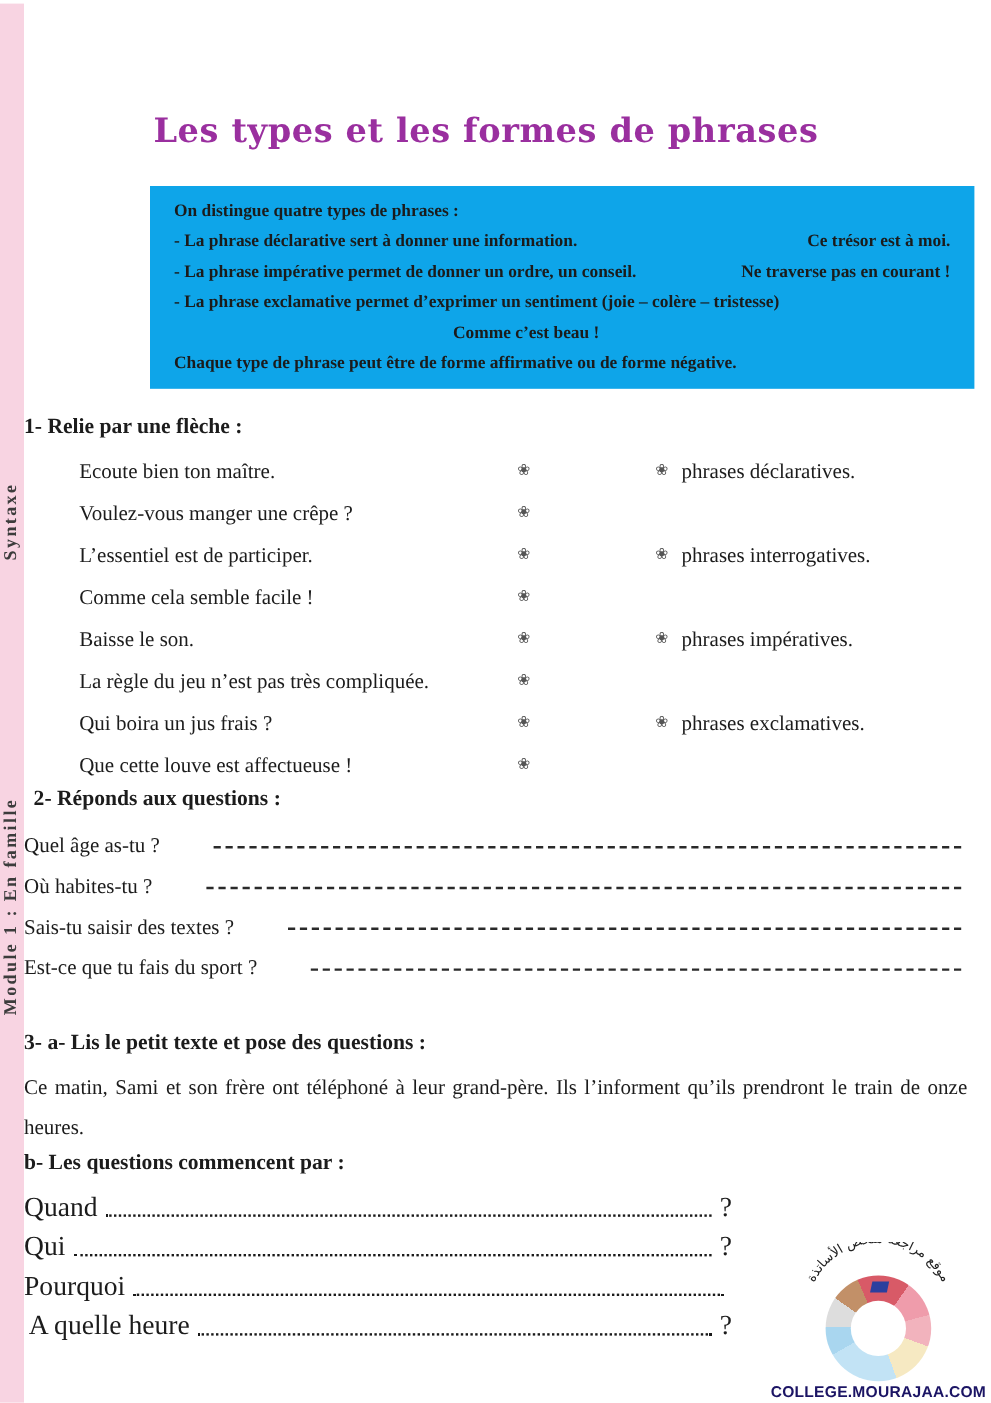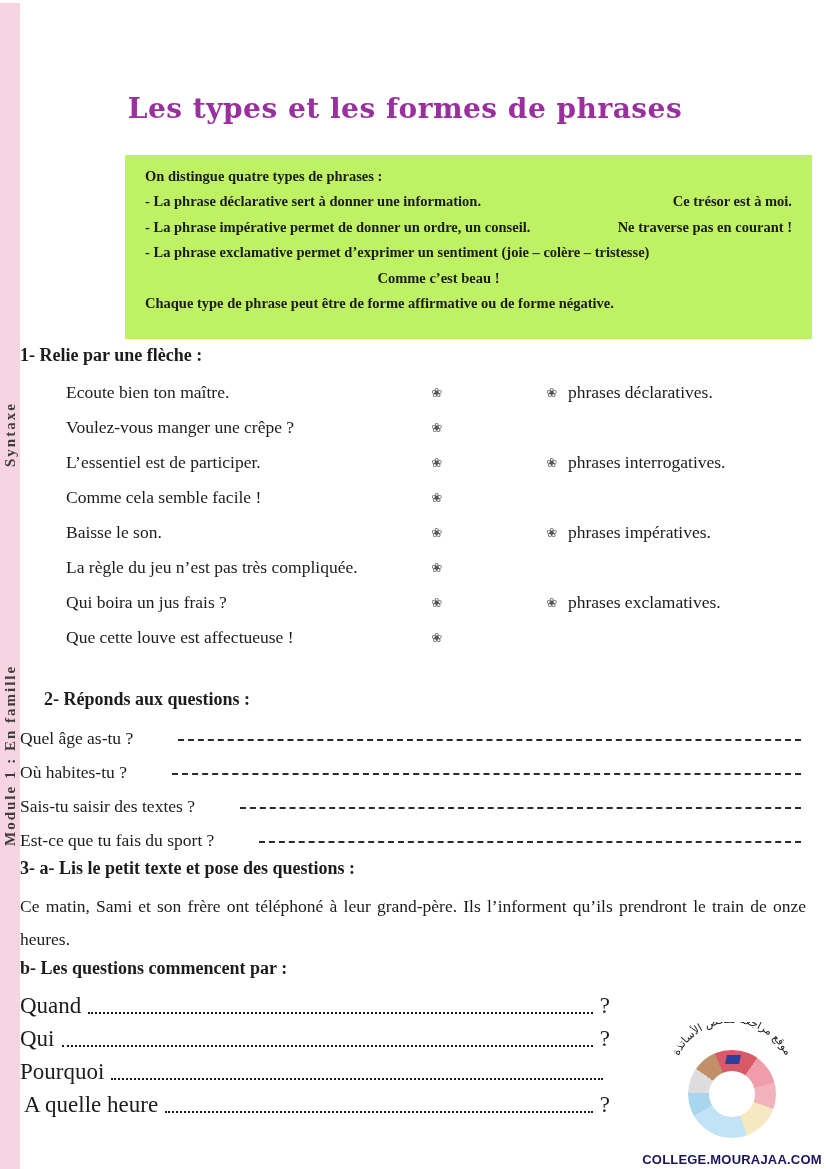--- a/index.html
+++ b/index.html
@@ -14,38 +14,38 @@
        font-weight:bold;font-size:15px;letter-spacing:2px;color:#3c3c3c;}
   .side-label.syntaxe{top:372px;height:125px;}
   .side-label.module{top:628px;height:255px;}
 
   .content{position:absolute;left:20px;top:0;width:806px;height:1115px;}
 
   .title{position:absolute;top:92px;left:0;width:770px;text-align:center;
        font-family:"DejaVu Serif", serif;font-weight:bold;font-size:28px;color:#9a2f9f;letter-spacing:0.5px;}
 
   
-  .info-box{position:absolute;top:155px;left:105px;width:647px;background:#bef264;
-       padding:9px 20px 23px 20px;font-weight:bold;font-size:14.5px;line-height:25.4px;color:#1b1b1b;}
+  .info-box{position:absolute;top:155px;left:105px;width:647px;background:#0ea5e9;
+       padding:9px 20px 8px 20px;font-weight:bold;font-size:14.5px;line-height:25.4px;color:#1b1b1b;}
   .ib-row{display:flex;justify-content:space-between;}
   .ib-center{text-align:center;padding-right:60px;}
 
   
   .ex1{position:absolute;top:345px;left:0;width:806px;}
   .ex-heading{font-weight:bold;font-size:18px;height:26px;}
   .ex1-rows{margin-top:4px;margin-left:46px;}
   .m-row{display:flex;align-items:center;height:35px;font-size:17.5px;}
   .m-text{width:365px;}
   .m-b1{width:115px;}
   .m-b2{width:22px;}
   .fl{font-family:"DejaVu Sans", sans-serif;font-size:13px;color:#555;}
 
   
   .ex2{position:absolute;top:655px;left:0;width:806px;}
-  .ex2 .ex-heading{padding-left:24px;margin-top:34px;}
+  .ex2 .ex-heading{padding-left:8px;}
   .q-rows{margin-top:6px;text-align:center;}
   .q-row{display:flex;align-items:center;height:34px;font-size:17.5px;}
   .dash-fill{flex:1;margin-left:45px;margin-right:25px;height:0;
        border-bottom:2px dashed #2a2a2a;transform:translateY(2px);}
 
   
   .ex3{position:absolute;top:858px;left:0;width:806px;}
   .ex3-text{margin-top:6px;width:786px;font-size:17.5px;line-height:33px;text-align:justify;}
   .ex3-sub{margin-top:2px;font-weight:bold;font-size:18px;height:26px;}
 
@@ -62,21 +62,21 @@
   .logo{position:absolute;right:2px;bottom:2px;width:184px;display:flex;flex-direction:column;align-items:center;}
   .logo-arc{margin-bottom:-16px;}
   .logo-arc text{font-size:11px;fill:#222;font-family:"DejaVu Sans", sans-serif;}
   .logo-ring{width:88px;height:88px;border-radius:50%;position:relative;
        background:conic-gradient(#d85a67 0deg 35deg,#ef9cab 35deg 75deg,#f2b3bd 75deg 110deg,
        #f6e9c2 110deg 160deg,#c2e3f5 160deg 240deg,#a9d6ef 240deg 272deg,
        #dddddd 272deg 305deg,#c29068 305deg 337deg,#d85a67 337deg 360deg);}
   .logo-ring::after{content:"";position:absolute;left:21px;top:21px;width:46px;height:46px;
        border-radius:50%;background:#ffffff;}
   .cap{position:absolute;left:38px;top:5px;width:14px;height:9px;background:#2b3f9e;transform:skewX(-12deg);}
-  .site-url{margin-top:14px;font-family:"Liberation Sans", sans-serif;font-weight:bold;
+  .site-url{margin-top:1px;font-family:"Liberation Sans", sans-serif;font-weight:bold;
        font-size:13px;letter-spacing:0.2px;color:#1b1464;white-space:nowrap;}
 </style>
 </head>
 <body>
 
 <div class="page">
 
   <div class="side-strip"></div>
   <div class="side-label syntaxe">Syntaxe</div>
   <div class="side-label module">Module 1 : En famille</div>

